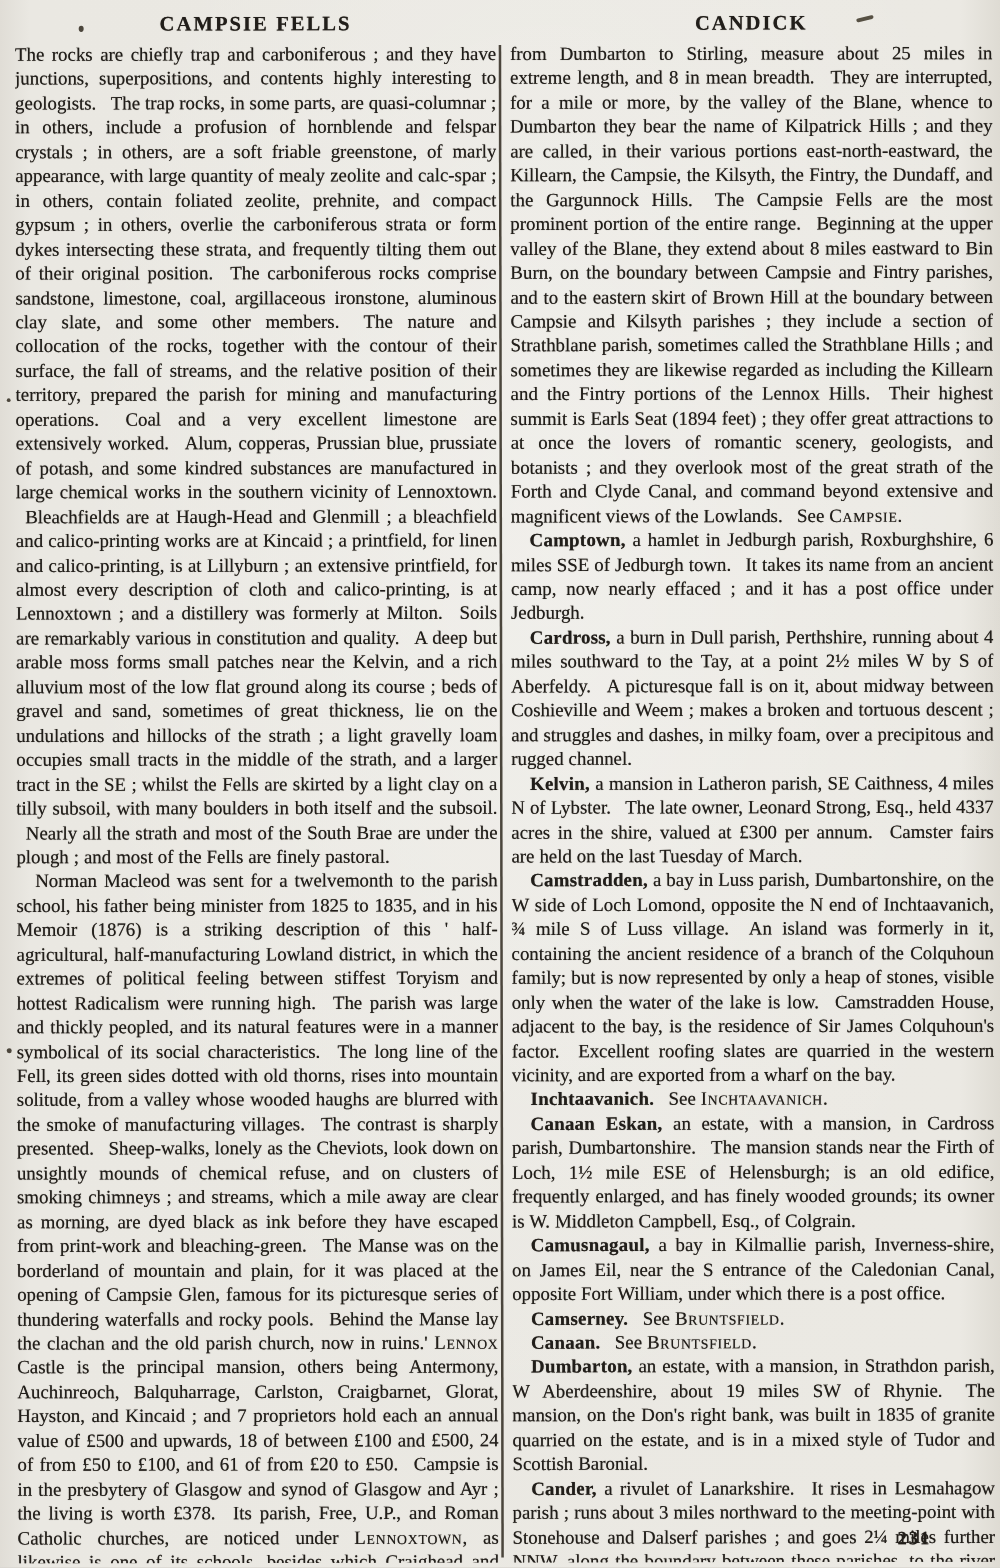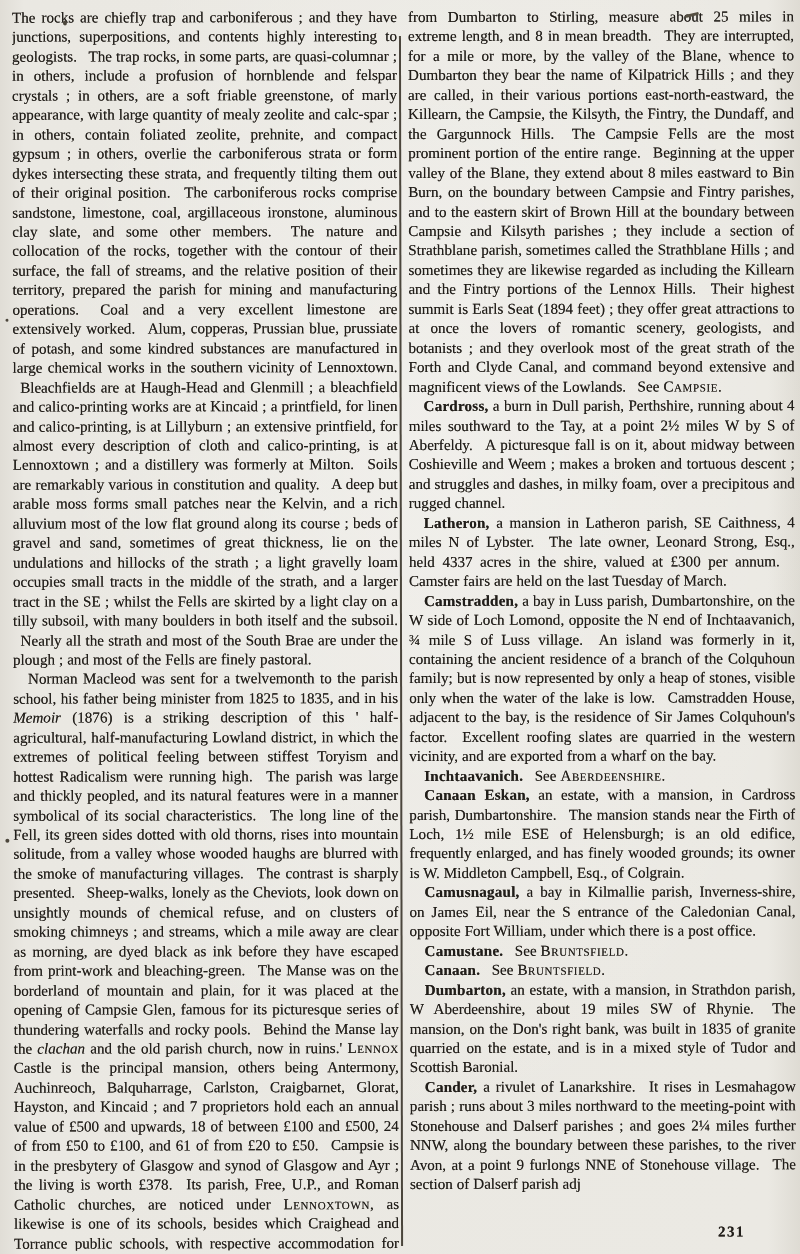--- a/index.html
+++ b/index.html
@@ -24,21 +24,21 @@
   }
   .col.left  { left:13px;  width:385px; }
   .col.right { left:409px; width:386px; }
   .col-header {
     text-align:center; font-weight:bold; font-size:16.5px; line-height:21px;
     letter-spacing:1.6px; margin-bottom:6px; text-indent:0;
   }
   .para { text-indent:0; }
   .para.indent { text-indent:15px; }
   .b  { font-weight:bold; letter-spacing:0.2px; }
-  .i  { font-style:italic; }
+  .i  { }
   .sc { font-variant:small-caps; letter-spacing:0.6px;margin-top:16px; }
   .rule {
     position:absolute; left:400px; top:36px; width:1.7px; height:1210px;
     background:#383329; opacity:0.9;
   }
   .page-number {
     position:absolute; left:717px; top:1224px; width:62px; 
     font-weight:bold; font-size:15px; letter-spacing:1.5px;
     text-shadow:0 0 0.55px rgba(40,34,27,0.75);
   }
@@ -48,35 +48,38 @@
   .speck.s3 { left:5px;   top:838px; width:4px;  height:4px; }
   .speck.s4 { left:6px;   top:318px; width:3px;  height:3px; }
 </style>
 </head>
 <body>
 
 <div class="page">
   <div class="content">
 
     <div class="col left">
+      <p class="col-header">CAMPSIE FELLS</p>
     <p class="para"><span>The rocks are chiefly trap and carboniferous ; and they have junctions, superpositions, and contents highly interesting to geologists.  The trap rocks, in some parts, are quasi-columnar ; in others, include a profusion of hornblende and felspar crystals ; in others, are a soft friable greenstone, of marly appearance, with large quantity of mealy zeolite and calc-spar ; in others, contain foliated zeolite, prehnite, and compact gypsum ; in others, overlie the carboniferous strata or form dykes intersecting these strata, and frequently tilting them out of their original position.  The carboniferous rocks comprise sandstone, limestone, coal, argillaceous ironstone, aluminous clay slate, and some other members.  The nature and collocation of the rocks, together with the contour of their surface, the fall of streams, and the relative position of their territory, prepared the parish for mining and manufacturing operations.  Coal and a very excellent limestone are extensively worked.  Alum, copperas, Prussian blue, prussiate of potash, and some kindred substances are manufactured in large chemical works in the southern vicinity of Lennoxtown.  Bleachfields are at Haugh-Head and Glenmill ; a bleachfield and calico-printing works are at Kincaid ; a printfield, for linen and calico-printing, is at Lillyburn ; an extensive printfield, for almost every description of cloth and calico-printing, is at Lennoxtown ; and a distillery was formerly at Milton.  Soils are remarkably various in constitution and quality.  A deep but arable moss forms small patches near the Kelvin, and a rich alluvium most of the low flat ground along its course ; beds of gravel and sand, sometimes of great thickness, lie on the undulations and hillocks of the strath ; a light gravelly loam occupies small tracts in the middle of the strath, and a larger tract in the SE ; whilst the Fells are skirted by a light clay on a tilly subsoil, with many boulders in both itself and the subsoil.  Nearly all the strath and most of the South Brae are under the plough ; and most of the Fells are finely pastoral.</span></p>
         <p class="para indent"><span>Norman Macleod was sent for a twelvemonth to the parish school, his father being minister from 1825 to 1835, and in his </span><span class="i">Memoir</span><span> (1876) is a striking description of this ' half-agricultural, half-manufacturing Lowland district, in which the extremes of political feeling between stiffest Toryism and hottest Radicalism were running high.  The parish was large and thickly peopled, and its natural features were in a manner symbolical of its social characteristics.  The long line of the Fell, its green sides dotted with old thorns, rises into mountain solitude, from a valley whose wooded haughs are blurred with the smoke of manufacturing villages.  The contrast is sharply presented.  Sheep-walks, lonely as the Cheviots, look down on unsightly mounds of chemical refuse, and on clusters of smoking chimneys ; and streams, which a mile away are clear as morning, are dyed black as ink before they have escaped from print-work and bleaching-green.  The Manse was on the borderland of mountain and plain, for it was placed at the opening of Campsie Glen, famous for its picturesque series of thundering waterfalls and rocky pools.  Behind the Manse lay the </span><span class="i">clachan</span><span> and the old parish church, now in ruins.' </span><span class="sc">Lennox</span><span> Castle is the principal mansion, others being Antermony, Auchinreoch, Balquharrage, Carlston, Craigbarnet, Glorat, Hayston, and Kincaid ; and 7 proprietors hold each an annual value of £500 and upwards, 18 of between £100 and £500, 24 of from £50 to £100, and 61 of from £20 to £50.  Campsie is in the presbytery of Glasgow and synod of Glasgow and Ayr ; the living is worth £378.  Its parish, Free, U.P., and Roman Catholic churches, are noticed under </span><span class="sc">Lennoxtown</span><span>, as likewise is one of its schools, besides which Craighead and Torrance public schools, with respective accommodation for 197 and 160 children, had (1891) an average attendance of 122 day and 28 evening scholars and 105, and grants of £121, 9s. and £11, 16s. and £107, 19s.  Valuation, £30,820, of which £2986 was for railways.  Pop. (1831) 5109, (1851) 6918, (1861) 6483, (1871) 6739, (1881) 5873, (1891) 5338.—</span></p>
       </div>
 
     <div class="rule"></div>
 
     <div class="col right">
+      <p class="col-header">CANDICK</p>
     <p class="para"><span>from Dumbarton to Stirling, measure about 25 miles in extreme length, and 8 in mean breadth.  They are interrupted, for a mile or more, by the valley of the Blane, whence to Dumbarton they bear the name of Kilpatrick Hills ; and they are called, in their various portions east-north-eastward, the Killearn, the Campsie, the Kilsyth, the Fintry, the Dundaff, and the Gargunnock Hills.  The Campsie Fells are the most prominent portion of the entire range.  Beginning at the upper valley of the Blane, they extend about 8 miles eastward to Bin Burn, on the boundary between Campsie and Fintry parishes, and to the eastern skirt of Brown Hill at the boundary between Campsie and Kilsyth parishes ; they include a section of Strathblane parish, sometimes called the Strathblane Hills ; and sometimes they are likewise regarded as including the Killearn and the Fintry portions of the Lennox Hills.  Their highest summit is Earls Seat (1894 feet) ; they offer great attractions to at once the lovers of romantic scenery, geologists, and botanists ; and they overlook most of the great strath of the Forth and Clyde Canal, and command beyond extensive and magnificent views of the Lowlands.  See </span><span class="sc">Campsie</span><span>.</span></p>
+        <p class="para indent"><span class="b">Camptown,</span><span> a hamlet in Jedburgh parish, Roxburghshire, 6 miles SSE of Jedburgh town.  It takes its name from an ancient camp, now nearly effaced ; and it has a post office under Jedburgh.</span></p>
         <p class="para indent"><span class="b">Cardross,</span><span> a burn in Dull parish, Perthshire, running about 4 miles southward to the Tay, at a point 2½ miles W by S of Aberfeldy.  A picturesque fall is on it, about midway between Coshieville and Weem ; makes a broken and tortuous descent ; and struggles and dashes, in milky foam, over a precipitous and rugged channel.</span></p>
-        <p class="para indent"><span class="b">Latheron,</span><span> a mansion in Latheron parish, SE Caithness, 4 miles N of Lybster.  The late owner, Leonard Strong, Esq., held 4337 acres in the shire, valued at £300 per annum.  Camster fairs are held on the last Tuesday of March.</span></p>
+        <p class="para indent"><span class="b">Kelvin,</span><span> a mansion in Latheron parish, SE Caithness, 4 miles N of Lybster.  The late owner, Leonard Strong, Esq., held 4337 acres in the shire, valued at £300 per annum.  Camster fairs are held on the last Tuesday of March.</span></p>
         <p class="para indent"><span class="b">Camstradden,</span><span> a bay in Luss parish, Dumbartonshire, on the W side of Loch Lomond, opposite the N end of Inchtaavanich, ¾ mile S of Luss village.  An island was formerly in it, containing the ancient residence of a branch of the Colquhoun family; but is now represented by only a heap of stones, visible only when the water of the lake is low.  Camstradden House, adjacent to the bay, is the residence of Sir James Colquhoun's factor.  Excellent roofing slates are quarried in the western vicinity, and are exported from a wharf on the bay.</span></p>
-        <p class="para indent"><span class="b">Inchtaavanich.</span><span>  See </span><span class="sc">Aberdeenshire</span><span>.</span></p>
+        <p class="para indent"><span class="b">Inchtaavanich.</span><span>  See </span><span class="sc">Inchtaavanich</span><span>.</span></p>
         <p class="para indent"><span class="b">Canaan Eskan,</span><span> an estate, with a mansion, in Cardross parish, Dumbartonshire.  The mansion stands near the Firth of Loch, 1½ mile ESE of Helensburgh; is an old edifice, frequently enlarged, and has finely wooded grounds; its owner is W. Middleton Campbell, Esq., of Colgrain.</span></p>
         <p class="para indent"><span class="b">Camusnagaul,</span><span> a bay in Kilmallie parish, Inverness-shire, on James Eil, near the S entrance of the Caledonian Canal, opposite Fort William, under which there is a post office.</span></p>
-        <p class="para indent"><span class="b">Camustane.</span><span>  See </span><span class="sc">Bruntsfield</span><span>.</span></p>
+        <p class="para indent"><span class="b">Camserney.</span><span>  See </span><span class="sc">Bruntsfield</span><span>.</span></p>
         <p class="para indent"><span class="b">Canaan.</span><span>  See </span><span class="sc">Bruntsfield</span><span>.</span></p>
         <p class="para indent"><span class="b">Dumbarton,</span><span> an estate, with a mansion, in Strathdon parish, W Aberdeenshire, about 19 miles SW of Rhynie.  The mansion, on the Don's right bank, was built in 1835 of granite quarried on the estate, and is in a mixed style of Tudor and Scottish Baronial.</span></p>
         <p class="para indent"><span class="b">Cander,</span><span> a rivulet of Lanarkshire.  It rises in Lesmahagow parish ; runs about 3 miles northward to the meeting-point with Stonehouse and Dalserf parishes ; and goes 2¼ miles further NNW, along the boundary between these parishes, to the river Avon, at a point 9 furlongs NNE of Stonehouse village.  The section of Dalserf parish adj</span></p>
       </div>
 
     <div class="page-number">231</div>
 
     <div class="speck s1"></div>
     <div class="speck s2"></div>
     <div class="speck s3"></div>

